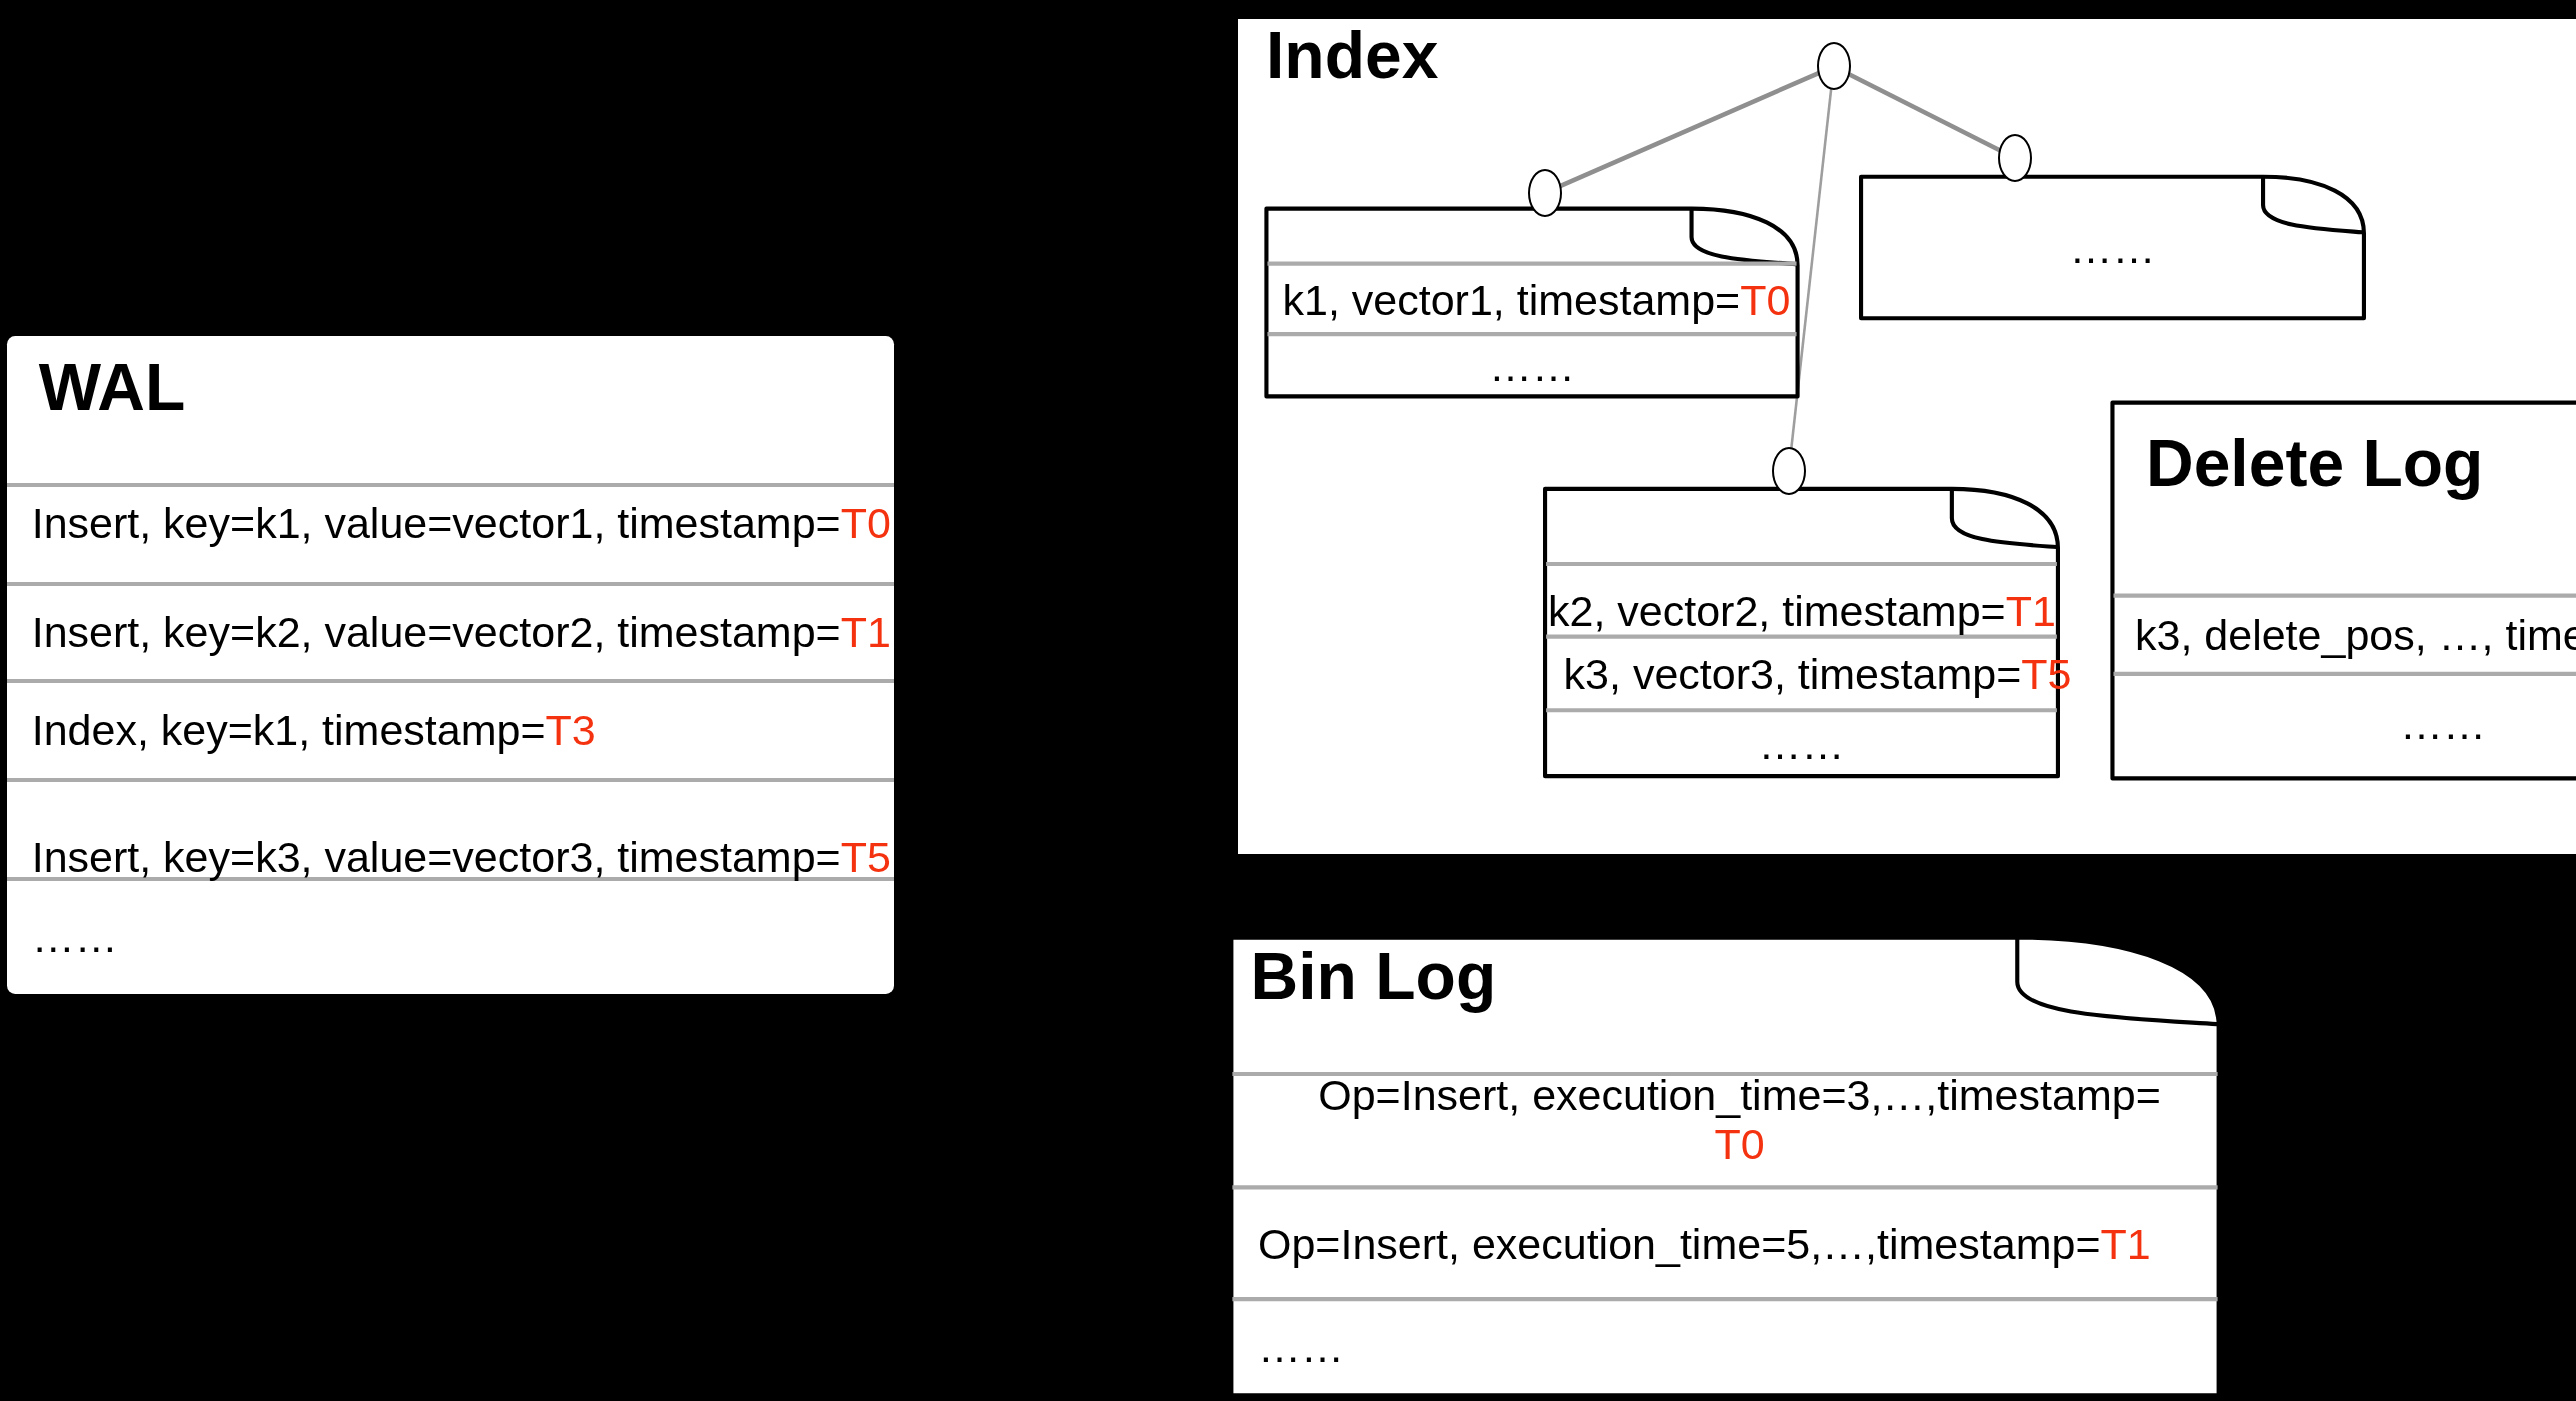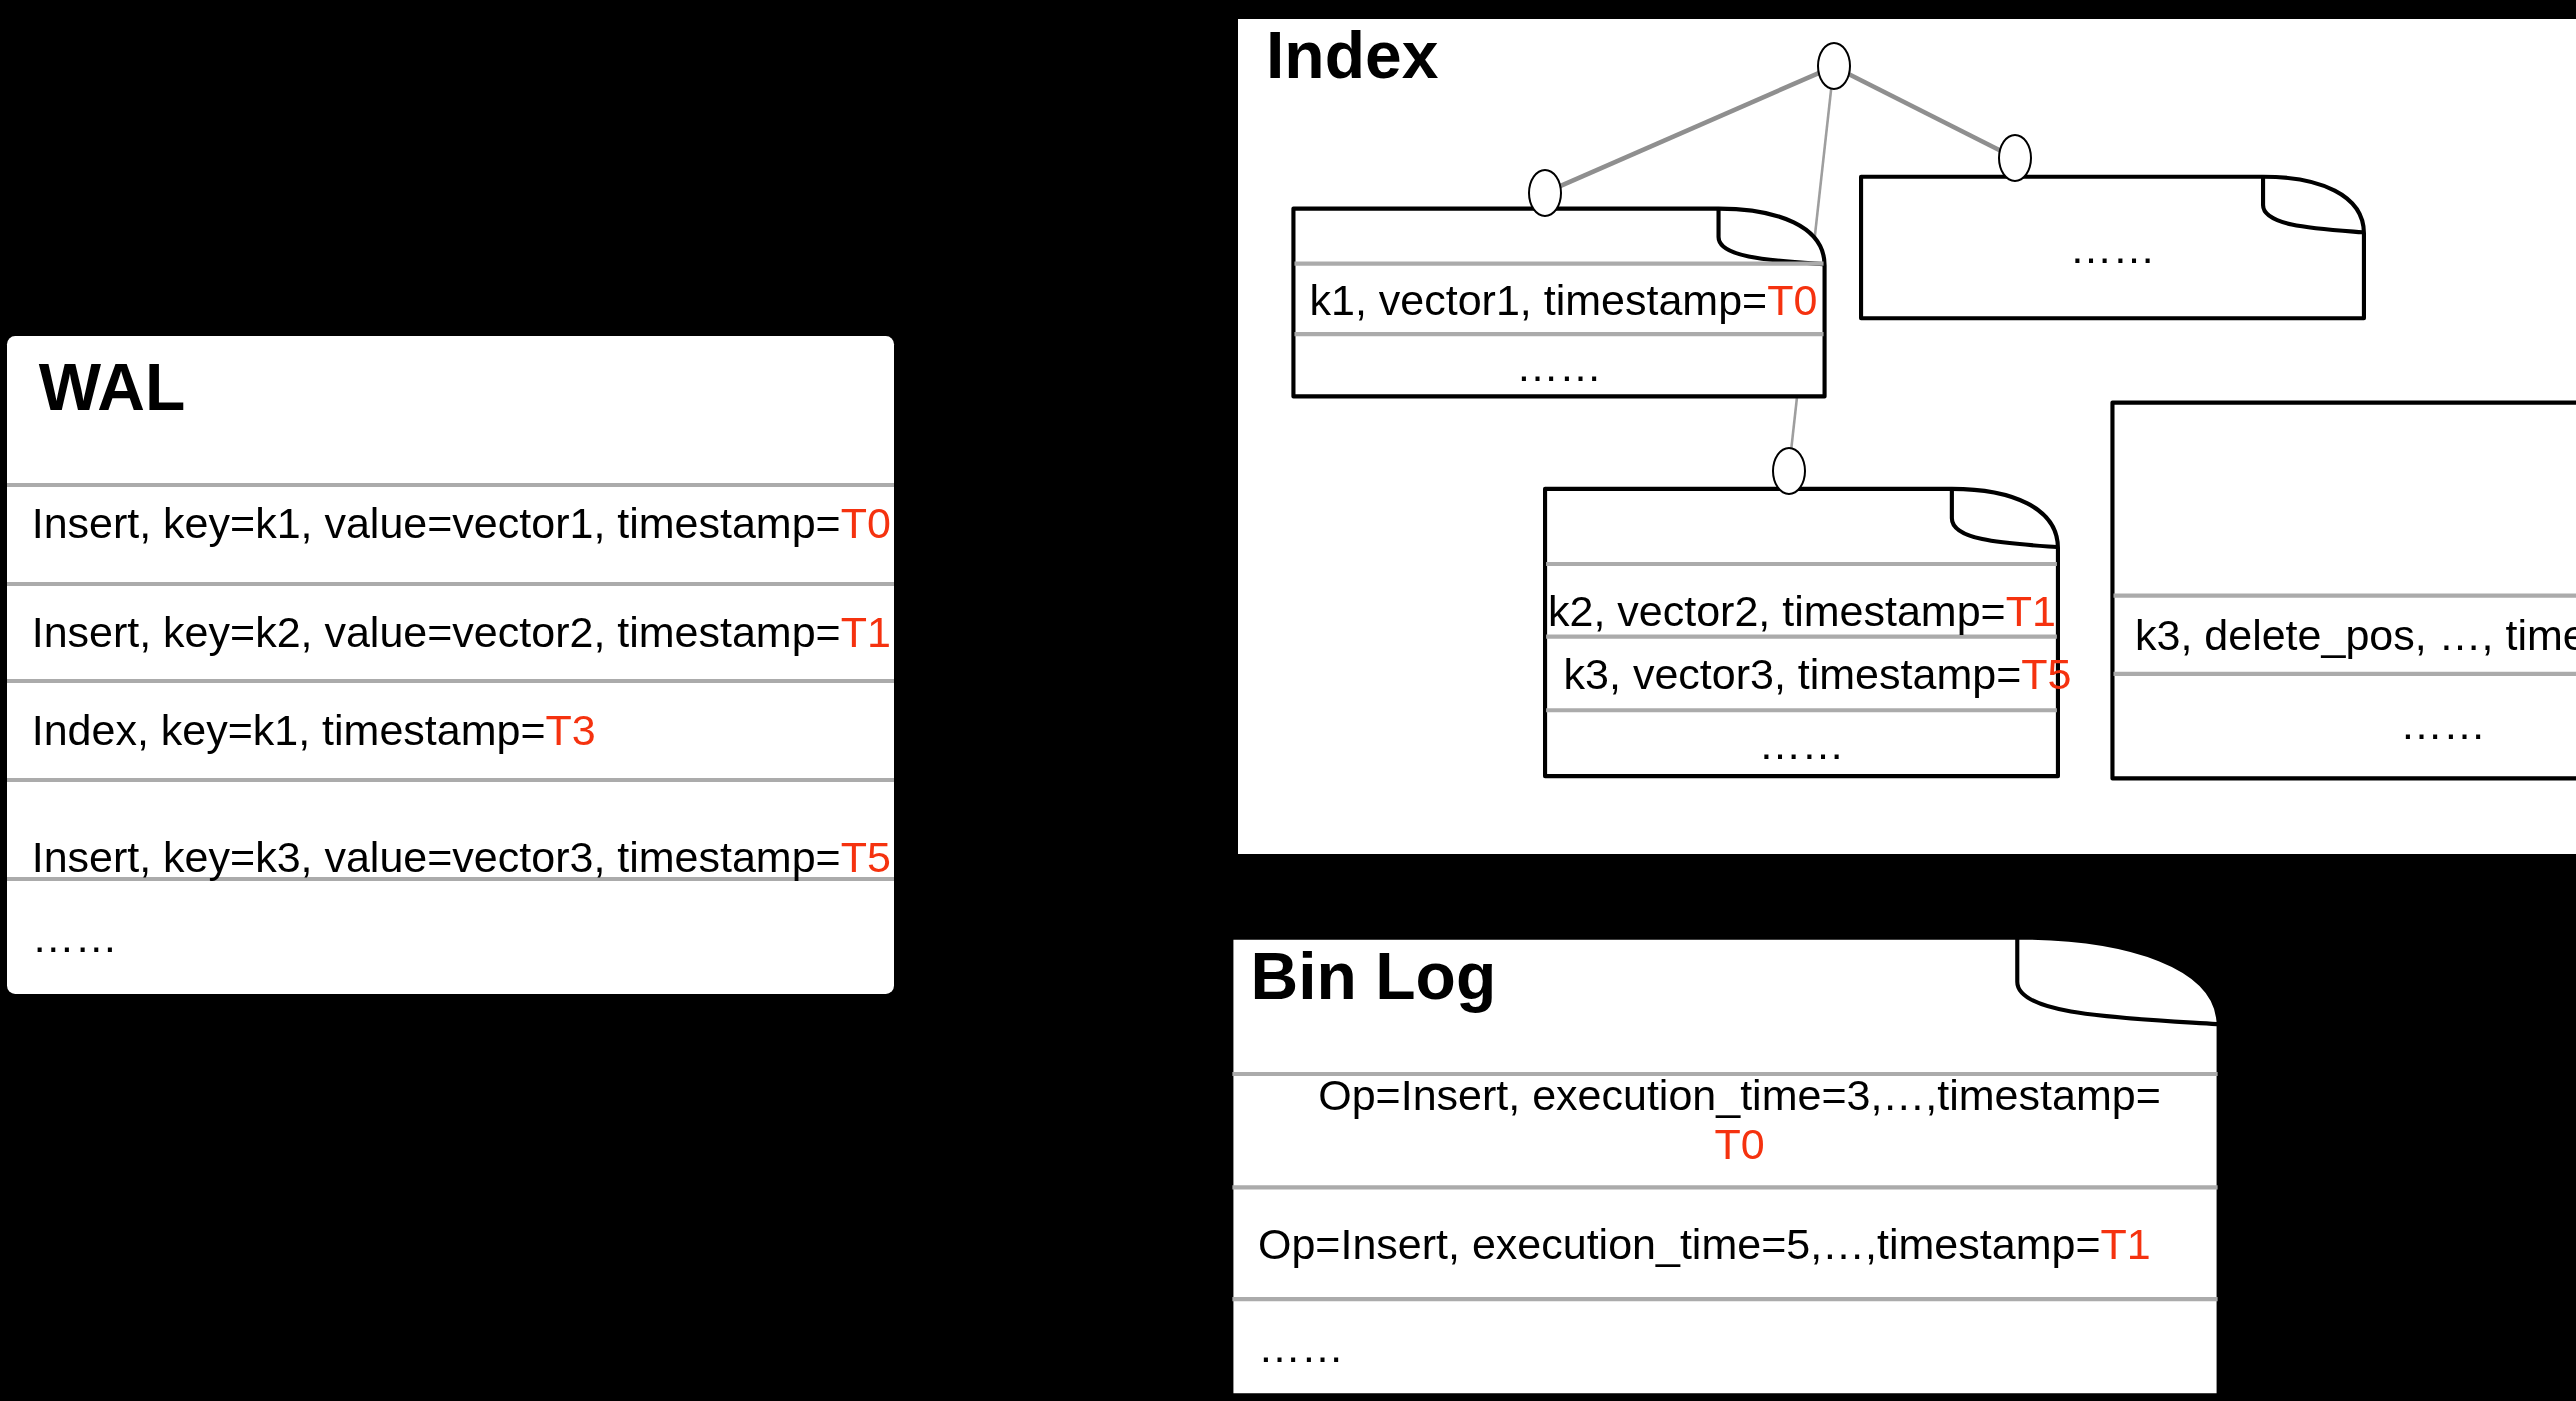--- a/index.html
+++ b/index.html
@@ -76,21 +76,21 @@
 
   <section class="index-panel">
     <div class="panel-title" style="left:28px;top:2.6px;">Index</div>
 
     <svg class="edges" viewBox="0 0 3047 1620">
       <line x1="1156" y1="92" x2="595" y2="337" stroke="#8f8f8f" stroke-width="9"></line>
       <line x1="1156" y1="92" x2="1069" y2="877" stroke="#9e9e9e" stroke-width="5"></line>
       <line x1="1156" y1="92" x2="1509" y2="270" stroke="#8f8f8f" stroke-width="9"></line>
     </svg>
 
-    <div class="doc" style="left:26px;top:187px;width:536px;height:193px;margin-left:27px;">
+    <div class="doc" style="left:26px;top:187px;width:536px;height:193px;">
       <svg viewBox="0 0 1040 375" width="536" height="193">
         <path class="page" d="M 4 5 L 830 5 C 945 5 1036 40 1036 115 L 1036 370 L 4 370 Z"></path>
         <path class="fold" d="M 830 6 L 830 60 C 830 101 935 106 1033 113"></path>
         <line class="docsep" x1="6" y1="112" x2="1034" y2="112"></line>
         <line class="docsep" x1="6" y1="249" x2="1034" y2="249"></line>
       </svg>
       <div class="row" style="top:62px;height:64px;padding-left:18.5px;">
         <span>k1, vector1, timestamp=</span>
           <span class="ts">T0</span>
       </div>
@@ -130,20 +130,21 @@
       </div>
     </div>
 
     <div class="doc" style="left:872px;top:381px;width:666px;height:381px;">
       <svg viewBox="0 0 1292 740" width="666" height="381">
         <path class="page" d="M 4 5 L 1017 5 C 1168 5 1288 58 1288 165 L 1288 735 L 4 735 Z"></path>
         <path class="fold" d="M 1017 6 L 1017 86 C 1017 146 1155 152 1284 163"></path>
         <line class="docsep" x1="6" y1="380" x2="1286" y2="380"></line>
         <line class="docsep" x1="6" y1="532" x2="1286" y2="532"></line>
       </svg>
+      <div class="panel-title" style="left:36px;top:30px;">Delete Log</div>
       <div class="row" style="top:200px;height:70px;padding-left:25px;">
         <span>k3, delete_pos, …, timestamp=</span>
       </div>
       <div class="row center" style="top:278px;height:93px;">
         <span>……</span>
       </div>
     </div>
 
     <div class="tree-node" style="left:596px;top:47px;"></div>
     <div class="tree-node" style="left:307px;top:174px;"></div>

